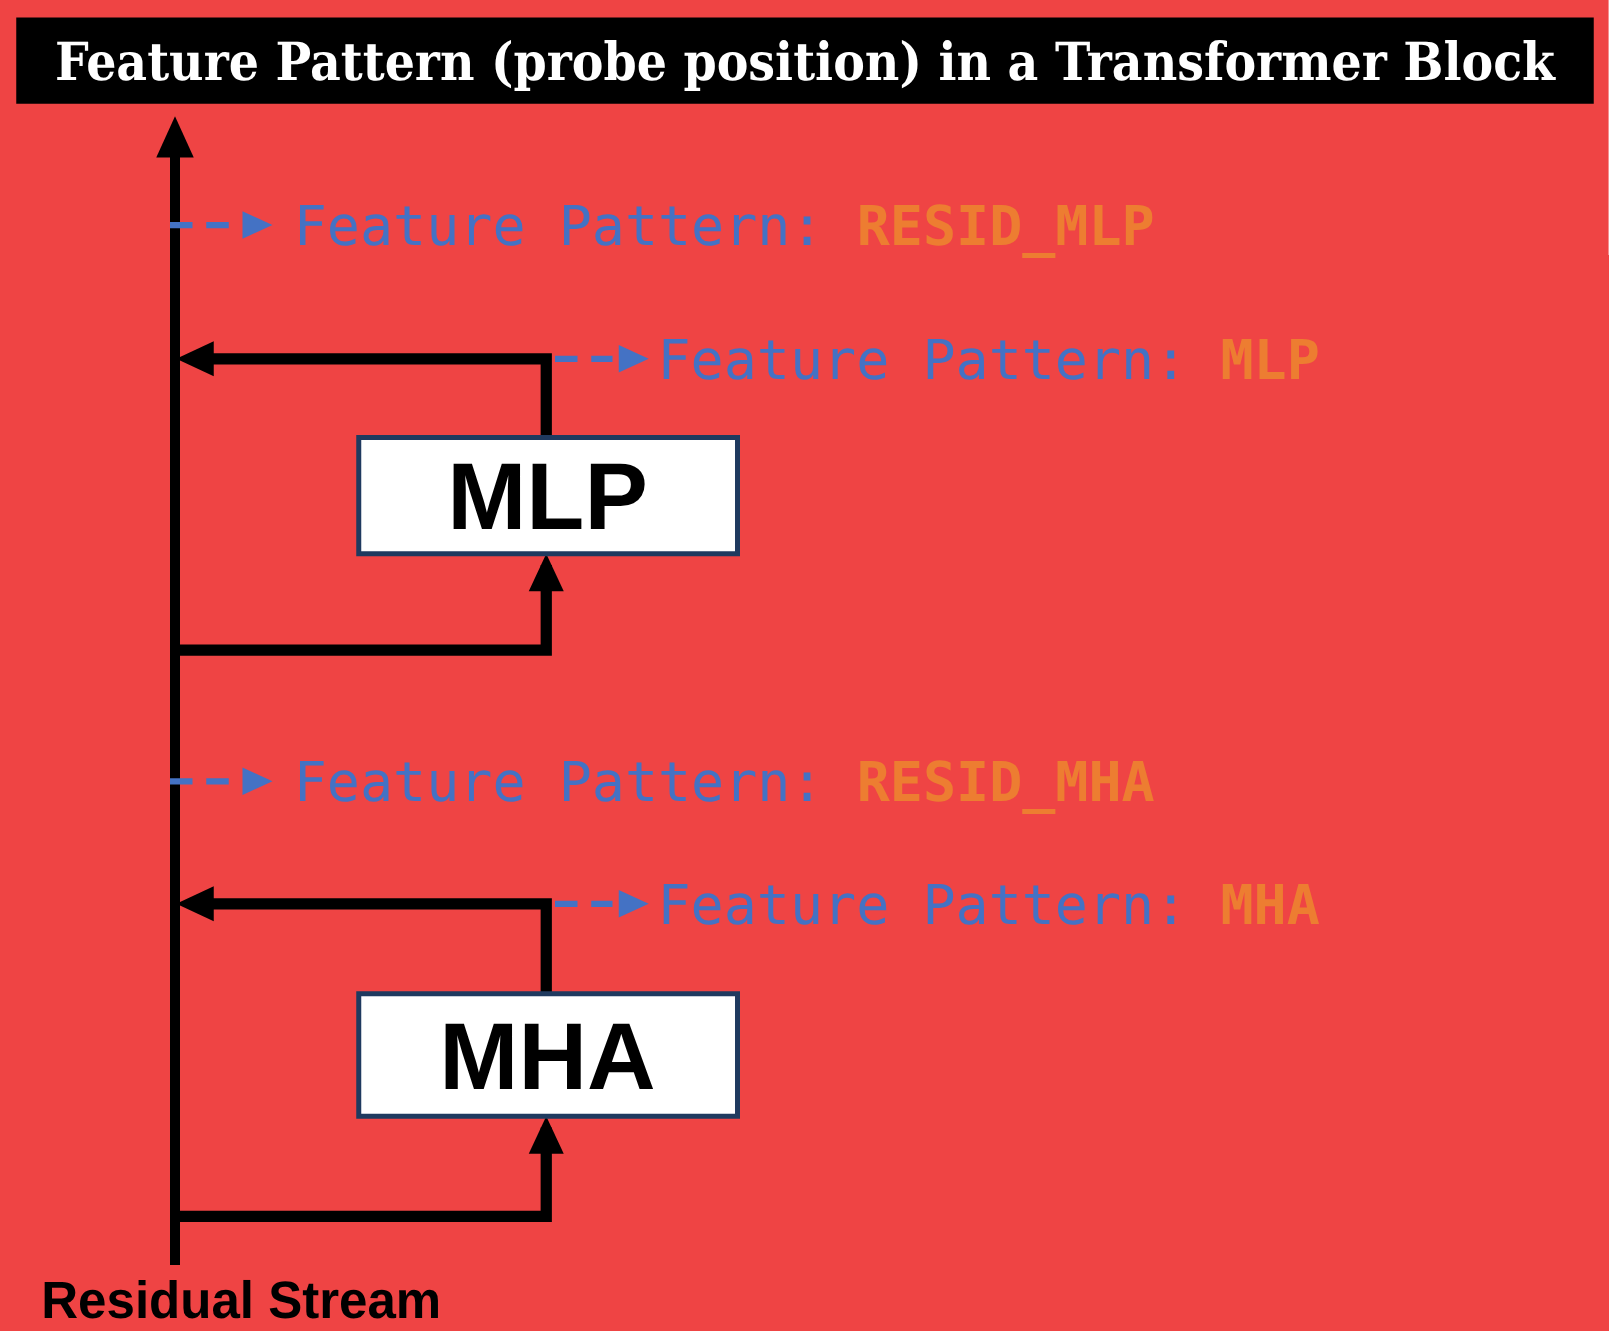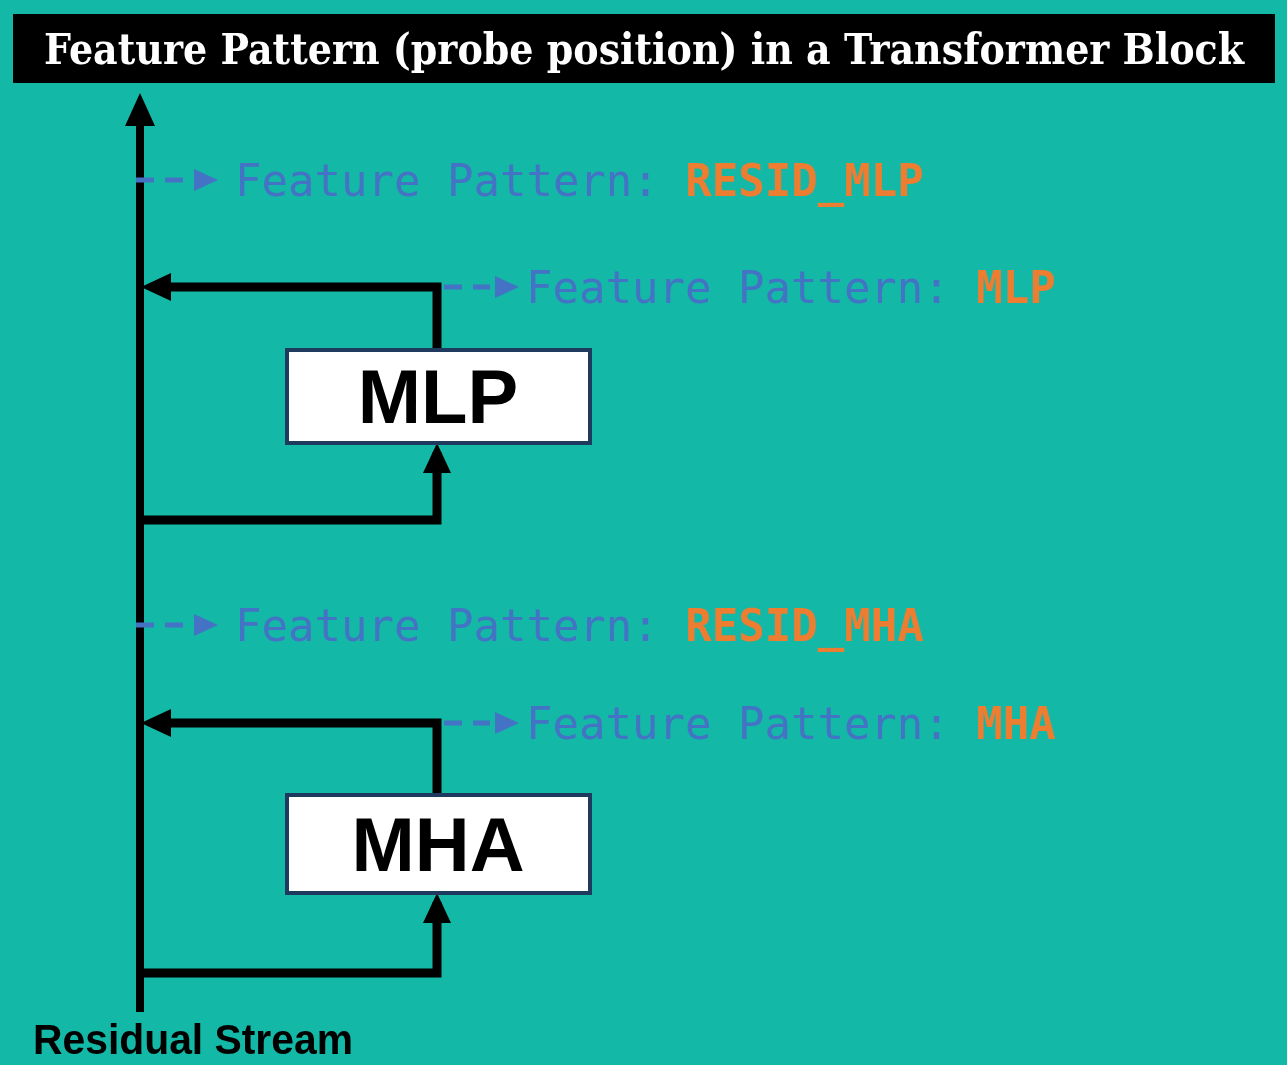--- a/index.html
+++ b/index.html
@@ -4,21 +4,21 @@
 <style>
   html, body {
     margin: 0;
     padding: 0;
     background: #ffffff;
   }
   #stage {
     position: relative;
     width: 1287px;
     height: 1065px;
-    background: #14b8a6;
+    background: #ef4444;
     overflow: hidden;
   }
   svg { display: block; }
 
   .title-bar-rect { fill: #000000; }
   .title-text {
     font-family: "DejaVu Serif", serif;
     font-weight: bold;
     font-size: 42px;
     fill: #ffffff;

